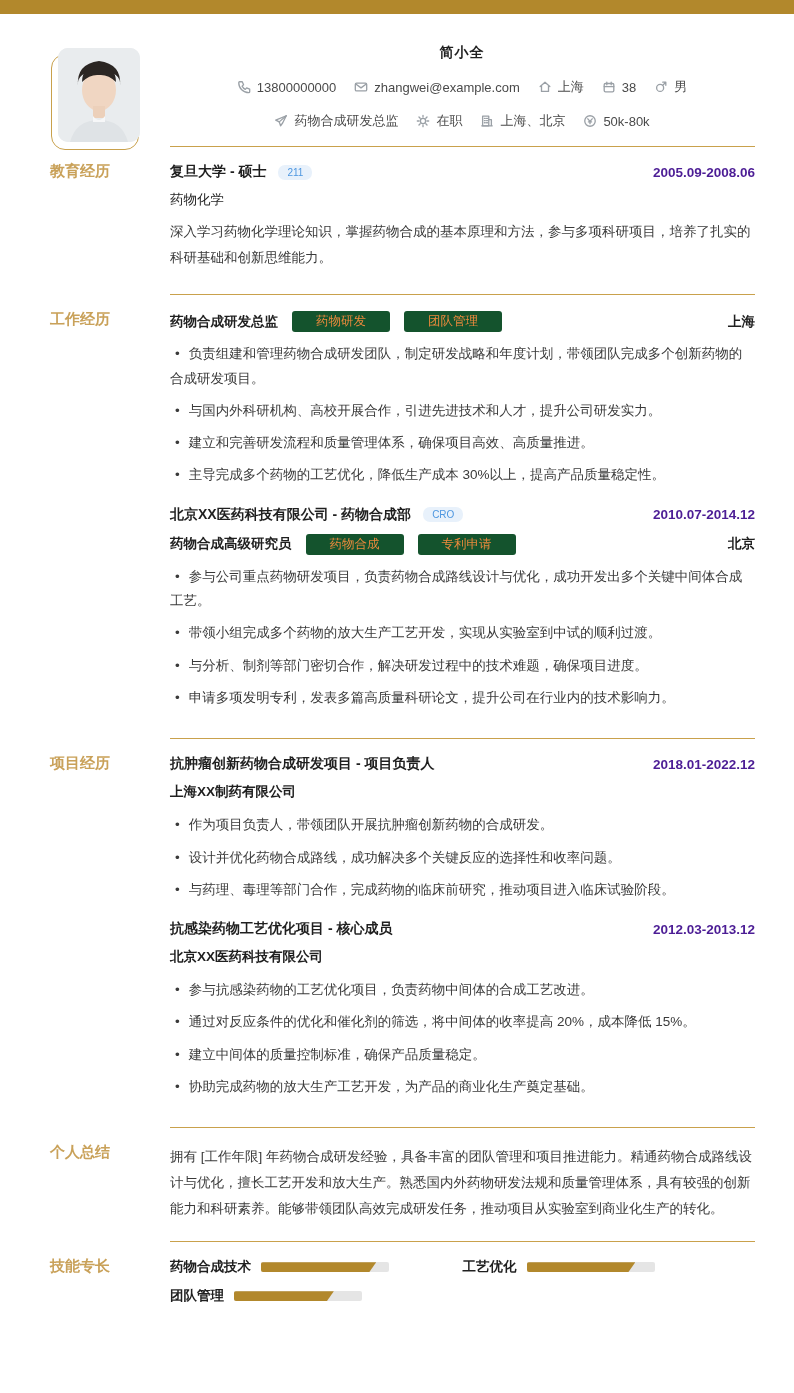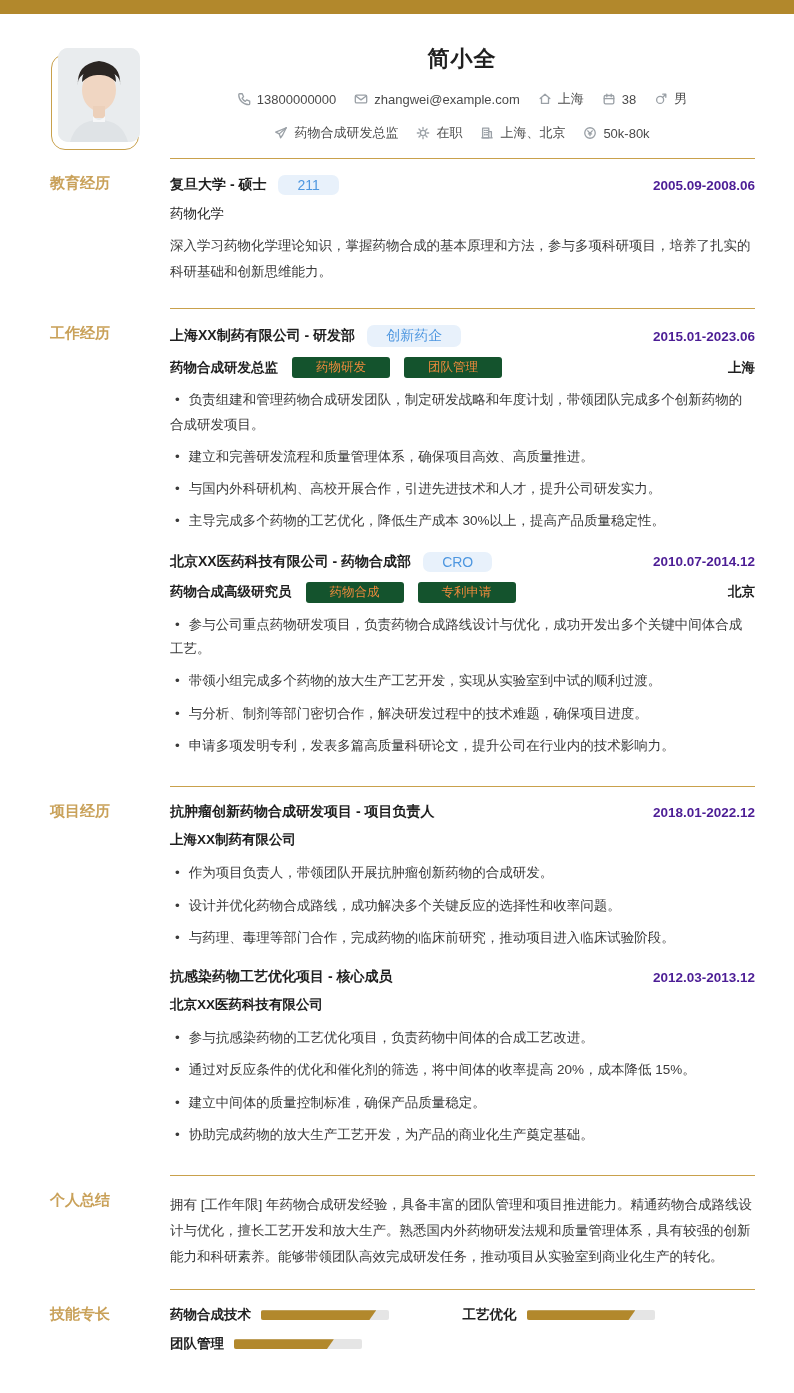--- a/index.html
+++ b/index.html
@@ -12,21 +12,21 @@
   .topbar { height:14px; background:#B2882C; }
 
   
   .header { position:relative; padding:30px 40px 16px 170px; }
   .photo-wrap { position:absolute; left:58px; top:34px; width:82px; height:94px; }
   .photo-wrap::before {
     content:""; position:absolute; left:-7px; top:6px; width:86px; height:94px;
     border:1px solid #C9A14C; border-radius:14px;
   }
   .photo { position:relative; width:82px; height:94px; border-radius:10px; overflow:hidden; background:#e9ecee; }
-  .name { text-align:center; font-size:22px; font-weight:bold; color:#1f1f1f; letter-spacing:1px; }
+  .name { text-align:center; font-size:14px; font-weight:bold; color:#1f1f1f; letter-spacing:1px; }
   .contact-row { display:flex; justify-content:center; align-items:center; gap:18px; margin-top:16px; font-size:13px; color:#4a4a4a; }
   .contact-item { display:flex; align-items:center; gap:6px; }
   .cicon { width:14px; height:14px; flex:0 0 auto; }
   .cicon svg { width:14px; height:14px; display:block; stroke:#9aa0a6; fill:none; stroke-width:1.5; stroke-linecap:round; stroke-linejoin:round; }
 
   
   .section { display:flex; }
   .section-label {
     width:170px; flex:0 0 170px; padding:16px 0 0 50px;
     font-size:15px; font-weight:bold; color:#C9A159;
@@ -39,22 +39,22 @@
   .entry + .entry { margin-top:18px; }
   .title-row { display:flex; justify-content:space-between; align-items:center; margin-bottom:10px; }
   .title-left { display:flex; align-items:center; gap:12px; }
   .entry-title { font-size:14px; font-weight:bold; color:#1f1f1f; }
   .entry-date { font-size:13.5px; font-weight:bold; color:#4c1d95; white-space:nowrap; }
   .sub-row { display:flex; justify-content:space-between; align-items:center; margin-bottom:10px; }
   .sub-left { display:flex; align-items:center; gap:14px; }
   .job-title { font-size:13.5px; font-weight:bold; color:#1f1f1f; }
   .entry-loc { font-size:13.5px; font-weight:bold; color:#1f1f1f; }
   .badge {
-    font-size:14px; color:#4E97E0; background:#E8F1FB;
-    padding:2px 19px; border-radius:7px; white-space:nowrap;
+    font-size:10px; color:#4E97E0; background:#E8F1FB;
+    padding:2px 9px; border-radius:7px; white-space:nowrap;
   }
   .tag {
     font-size:12.5px; color:#EC8A3C; background:#14532d;
     padding:2px 24px; border-radius:3px; white-space:nowrap;
   }
   .bullet { font-size:13.5px; line-height:1.8; color:#3a3a3a; margin-bottom:8px; }
   .bullet::before { content:"•"; margin:0 9px 0 5px; color:#3a3a3a; }
   .para { font-size:13.5px; line-height:1.9; color:#3a3a3a; }
   .major { font-size:13.5px; font-weight:normal; color:#1f1f1f; margin-bottom:10px; }
   .company-line { font-size:13.5px; font-weight:bold; color:#1f1f1f; margin-bottom:12px; }
@@ -190,38 +190,31 @@
       <div class="para">深入学习药物化学理论知识，掌握药物合成的基本原理和方法，参与多项科研项目，培养了扎实的科研基础和创新思维能力。</div>
     </div>
   </div>
 </div>
 
 <div class="section">
   <div class="section-label">工作经历</div>
   <div class="section-body">
 
     <div class="entry">
-      <div class="title-row">
-        <div class="title-left">
-          <span class="entry-title">上海XX制药有限公司 - 研发部</span>
-          <span class="badge">创新药企</span>
-        </div>
-        <span class="entry-date">2015.01-2023.06</span>
-      </div>
       <div class="sub-row">
         <div class="sub-left">
           <span class="job-title">药物合成研发总监</span>
           <span class="tag">药物研发</span>
           <span class="tag">团队管理</span>
         </div>
         <span class="entry-loc">上海</span>
       </div>
       <div class="bullet">负责组建和管理药物合成研发团队，制定研发战略和年度计划，带领团队完成多个创新药物的合成研发项目。</div>
+      <div class="bullet">与国内外科研机构、高校开展合作，引进先进技术和人才，提升公司研发实力。</div>
       <div class="bullet">建立和完善研发流程和质量管理体系，确保项目高效、高质量推进。</div>
-      <div class="bullet">与国内外科研机构、高校开展合作，引进先进技术和人才，提升公司研发实力。</div>
       <div class="bullet">主导完成多个药物的工艺优化，降低生产成本 30%以上，提高产品质量稳定性。</div>
     </div>
 
     <div class="entry">
       <div class="title-row">
         <div class="title-left">
           <span class="entry-title">北京XX医药科技有限公司 - 药物合成部</span>
           <span class="badge">CRO</span>
         </div>
         <span class="entry-date">2010.07-2014.12</span>

